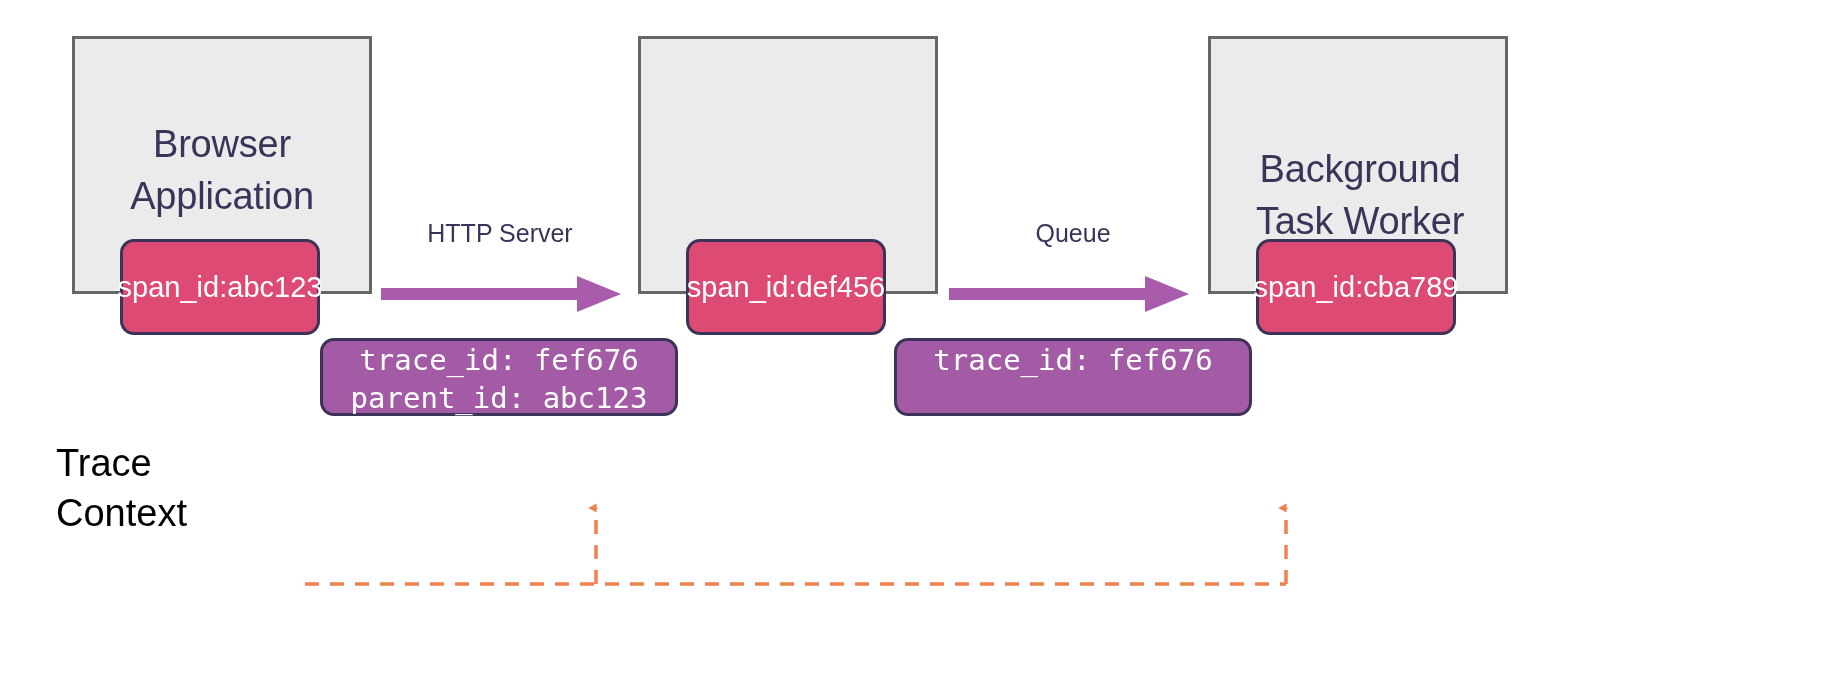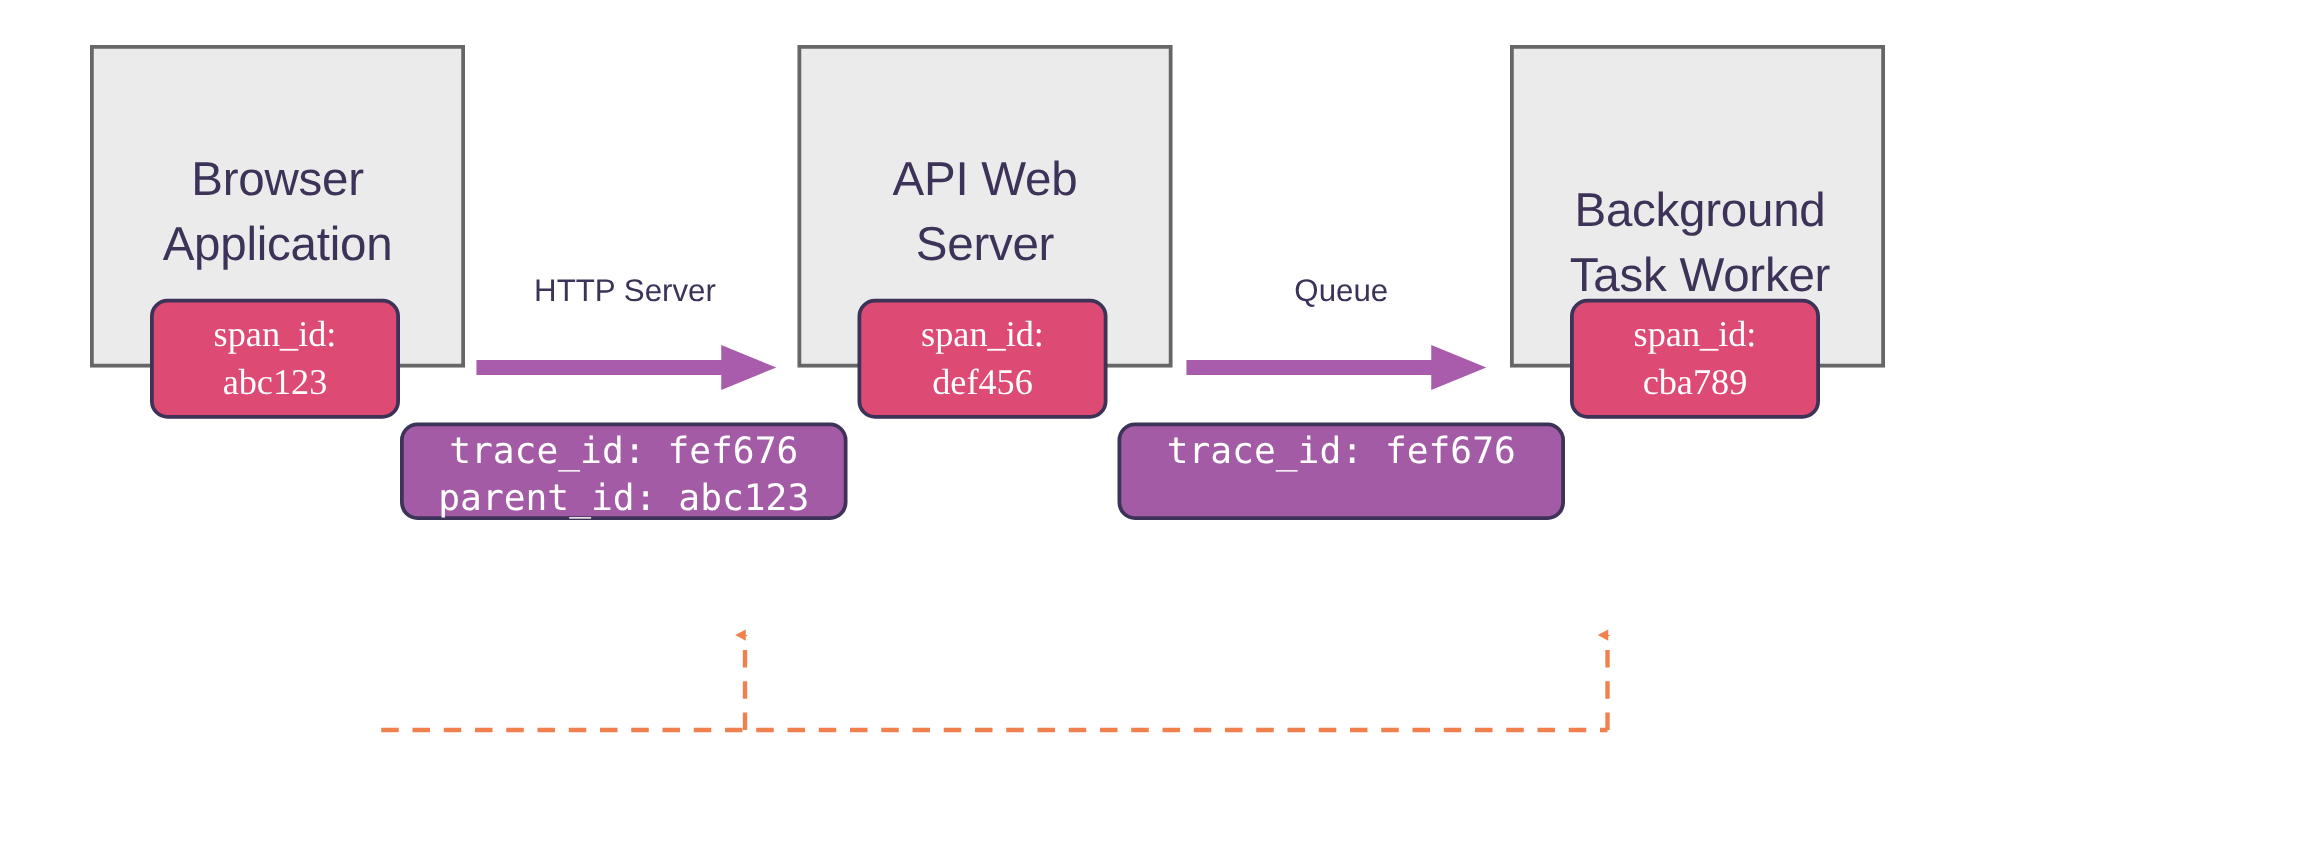--- a/index.html
+++ b/index.html
@@ -28,26 +28,25 @@
   }
 
   
   .span-badge{
     position:absolute;
     background:#dd4a73;
     border:3px solid #3d3358;
     border-radius:14px;
     box-sizing:border-box;
     color:#ffffff;
-    font-family:Liberation Serif, serif;
+    font-family:Liberation Sans, sans-serif;
     font-size:29px;
     line-height:38px;
     text-align:center;
     display:flex;
-    flex-direction:column;
     align-items:center;
     justify-content:center;
     white-space:pre;
   }
   .span-badge .ln{display:block;}
 
   
   .trace-box{
     position:absolute;
     background:#a35ba5;
@@ -107,22 +106,20 @@
     <path d="M 596 584 L 596 508" stroke="#f0814f" stroke-width="3.5" fill="none" stroke-dasharray="14 11" marker-end="url(#orangeArrow)"></path>
 
     <path d="M 1286 584 L 1286 508" stroke="#f0814f" stroke-width="3.5" fill="none" stroke-dasharray="14 11" marker-end="url(#orangeArrow)"></path>
   </svg>
 
   <div class="service-box" style="left:72px;top:36px;width:300px;height:258px;"></div>
   <div class="service-title" style="left:62px;top:118px;width:320px;">Browser
 Application</div>
 
   <div class="service-box" style="left:638px;top:36px;width:300px;height:258px;"></div>
-  <div class="service-title" style="left:628px;top:118px;width:320px;">API Web
-Server</div>
 
   <div class="service-box" style="left:1208px;top:36px;width:300px;height:258px;"></div>
   <div class="service-title" style="left:1190px;top:118px;width:340px;margin-top:25px;">Background
 Task Worker</div>
 
   <div class="arrow-label" style="left:380px;top:218px;width:240px;">HTTP Server</div>
   <svg class="arrow-wrap" style="left:381px;top:272px;width:250px;height:44px;" viewBox="0 0 250 44">
     <path d="M 0 16 L 196 16 L 196 4 L 240 22 L 196 40 L 196 28 L 0 28 Z" fill="#a85cab"></path>
   </svg>
 
@@ -148,14 +145,16 @@
 
   <div class="trace-box" style="left:320px;top:338px;width:358px;height:78px;">
     <span class="ln">trace_id: fef676</span>
     <span class="ln">parent_id: abc123</span>
   </div>
 
   <div class="trace-box" style="left:894px;top:338px;width:358px;height:78px;">
     <span class="ln">trace_id: fef676</span>
   </div>
 
+  <div class="legend-label" style="left:56px;top:438px;width:260px;">Trace
+Context</div>
 
 </div>
 
 </body></html>

